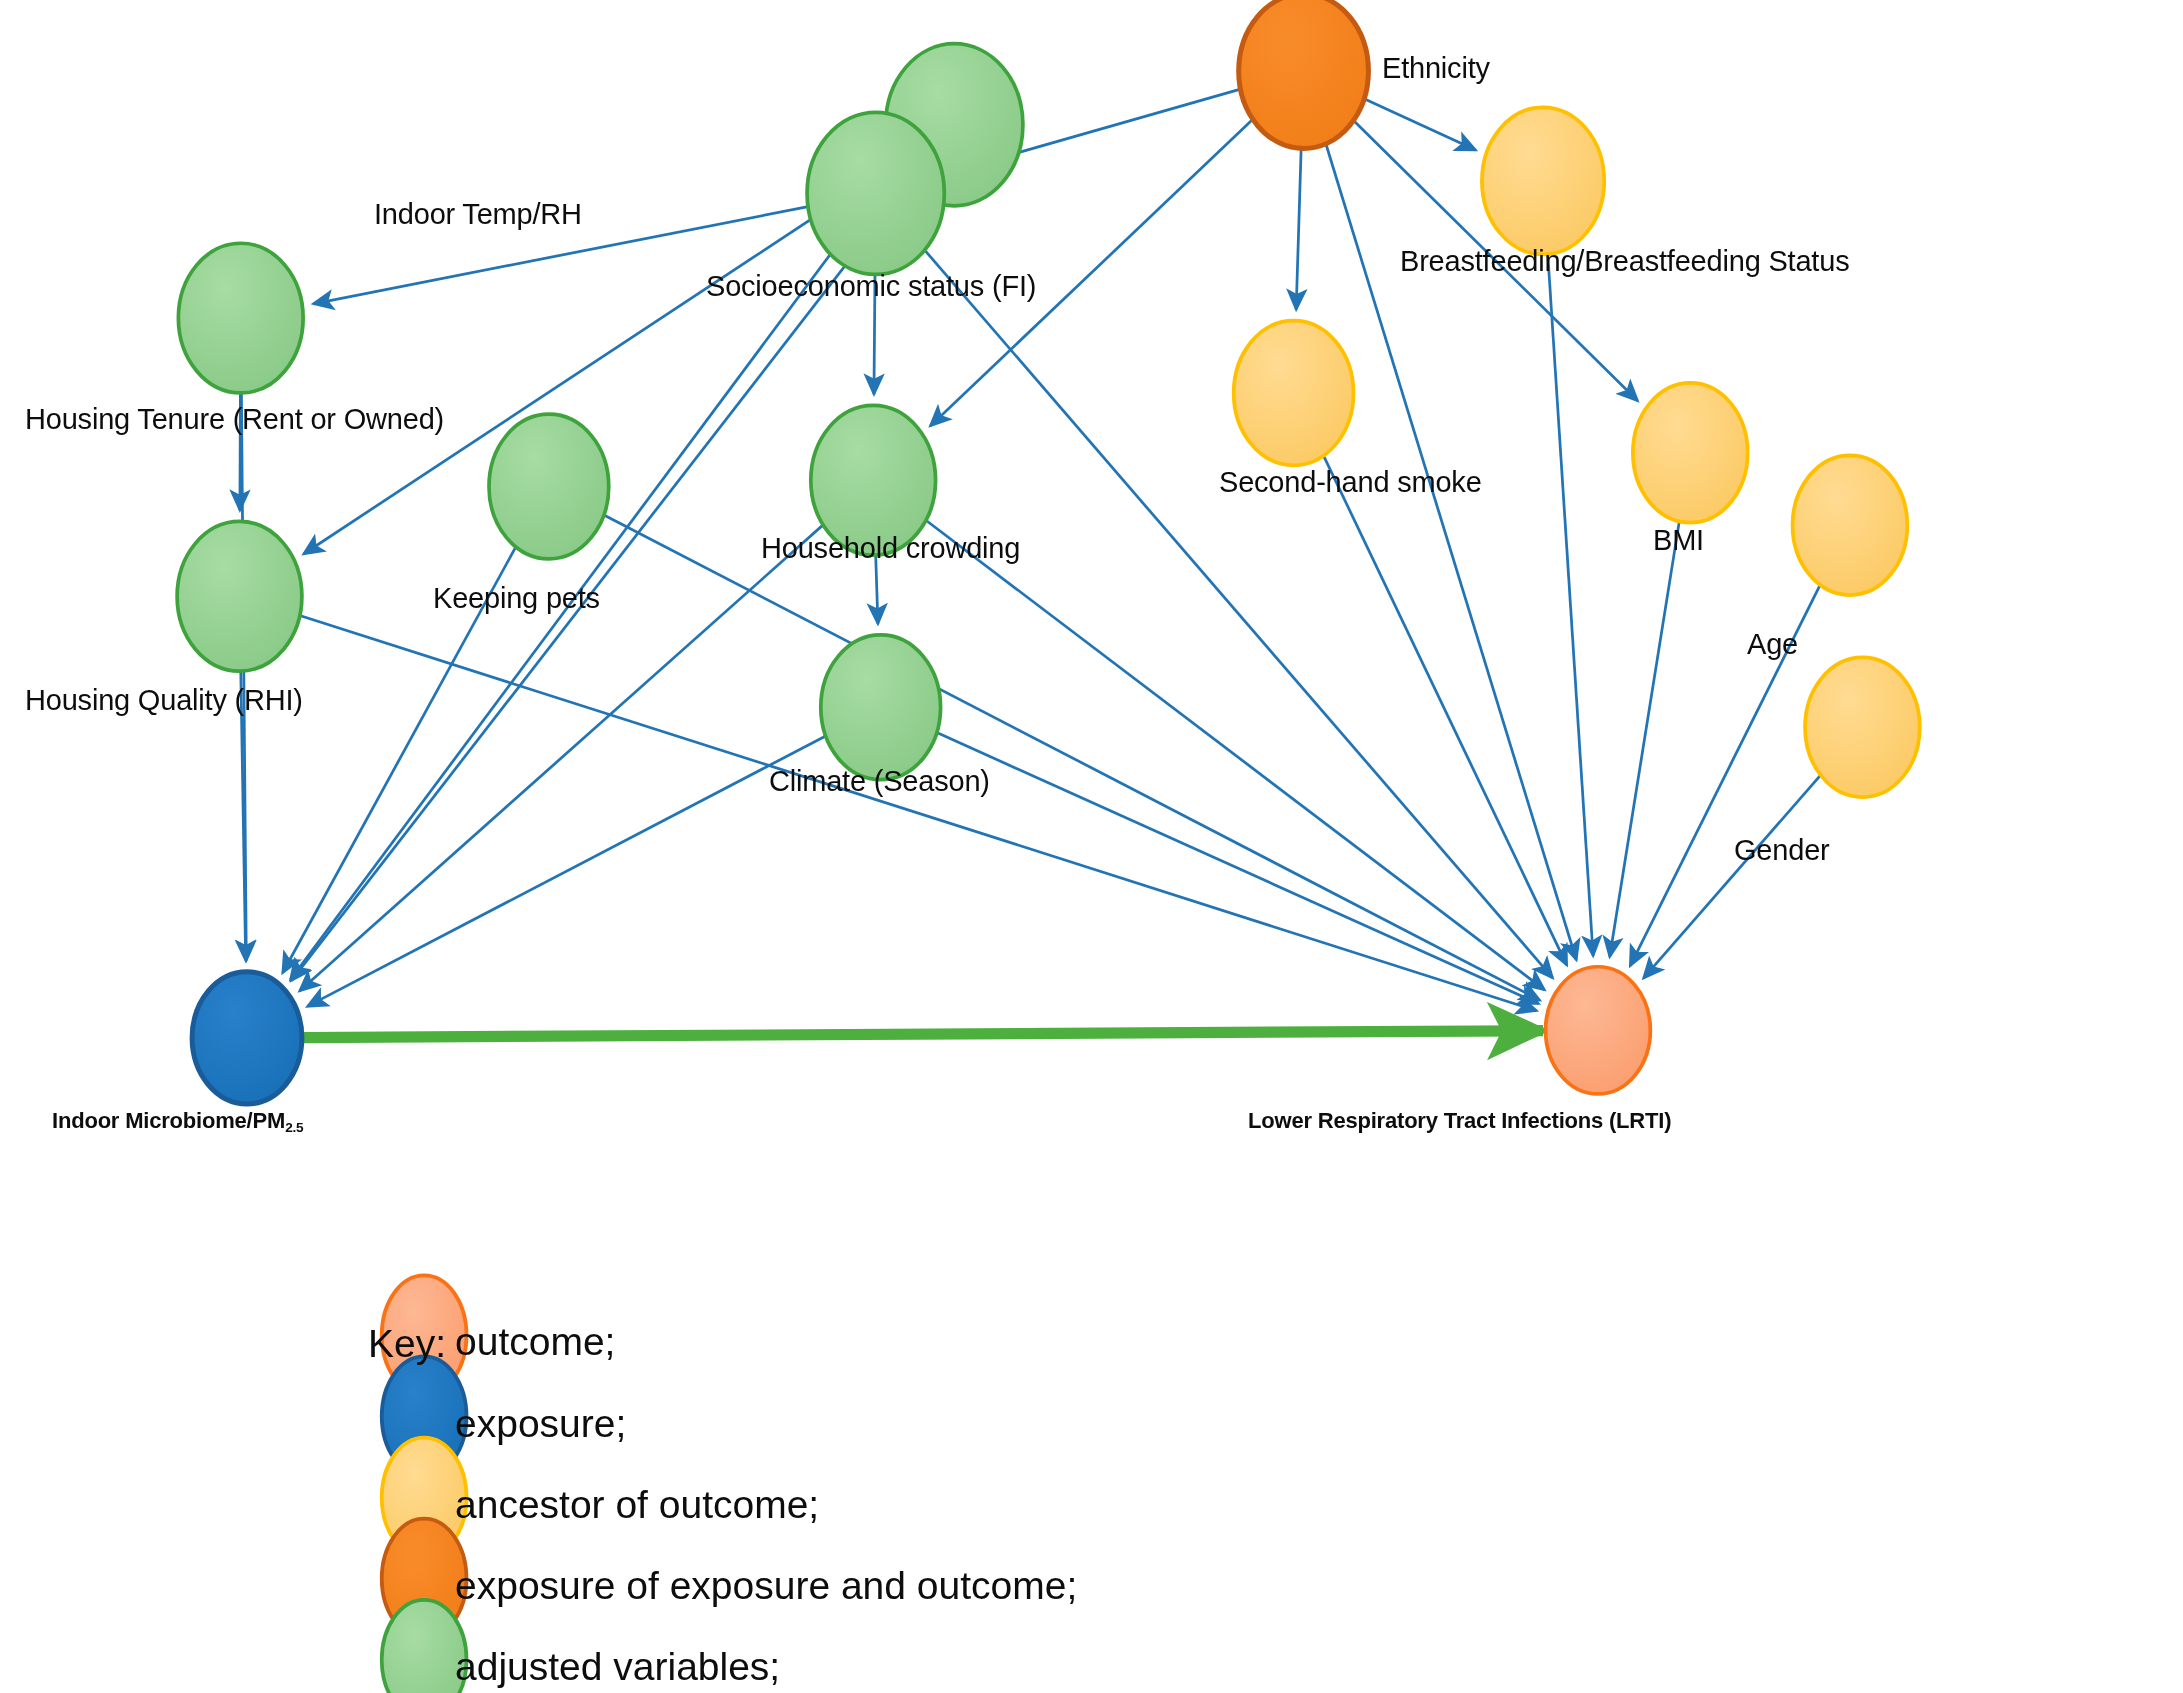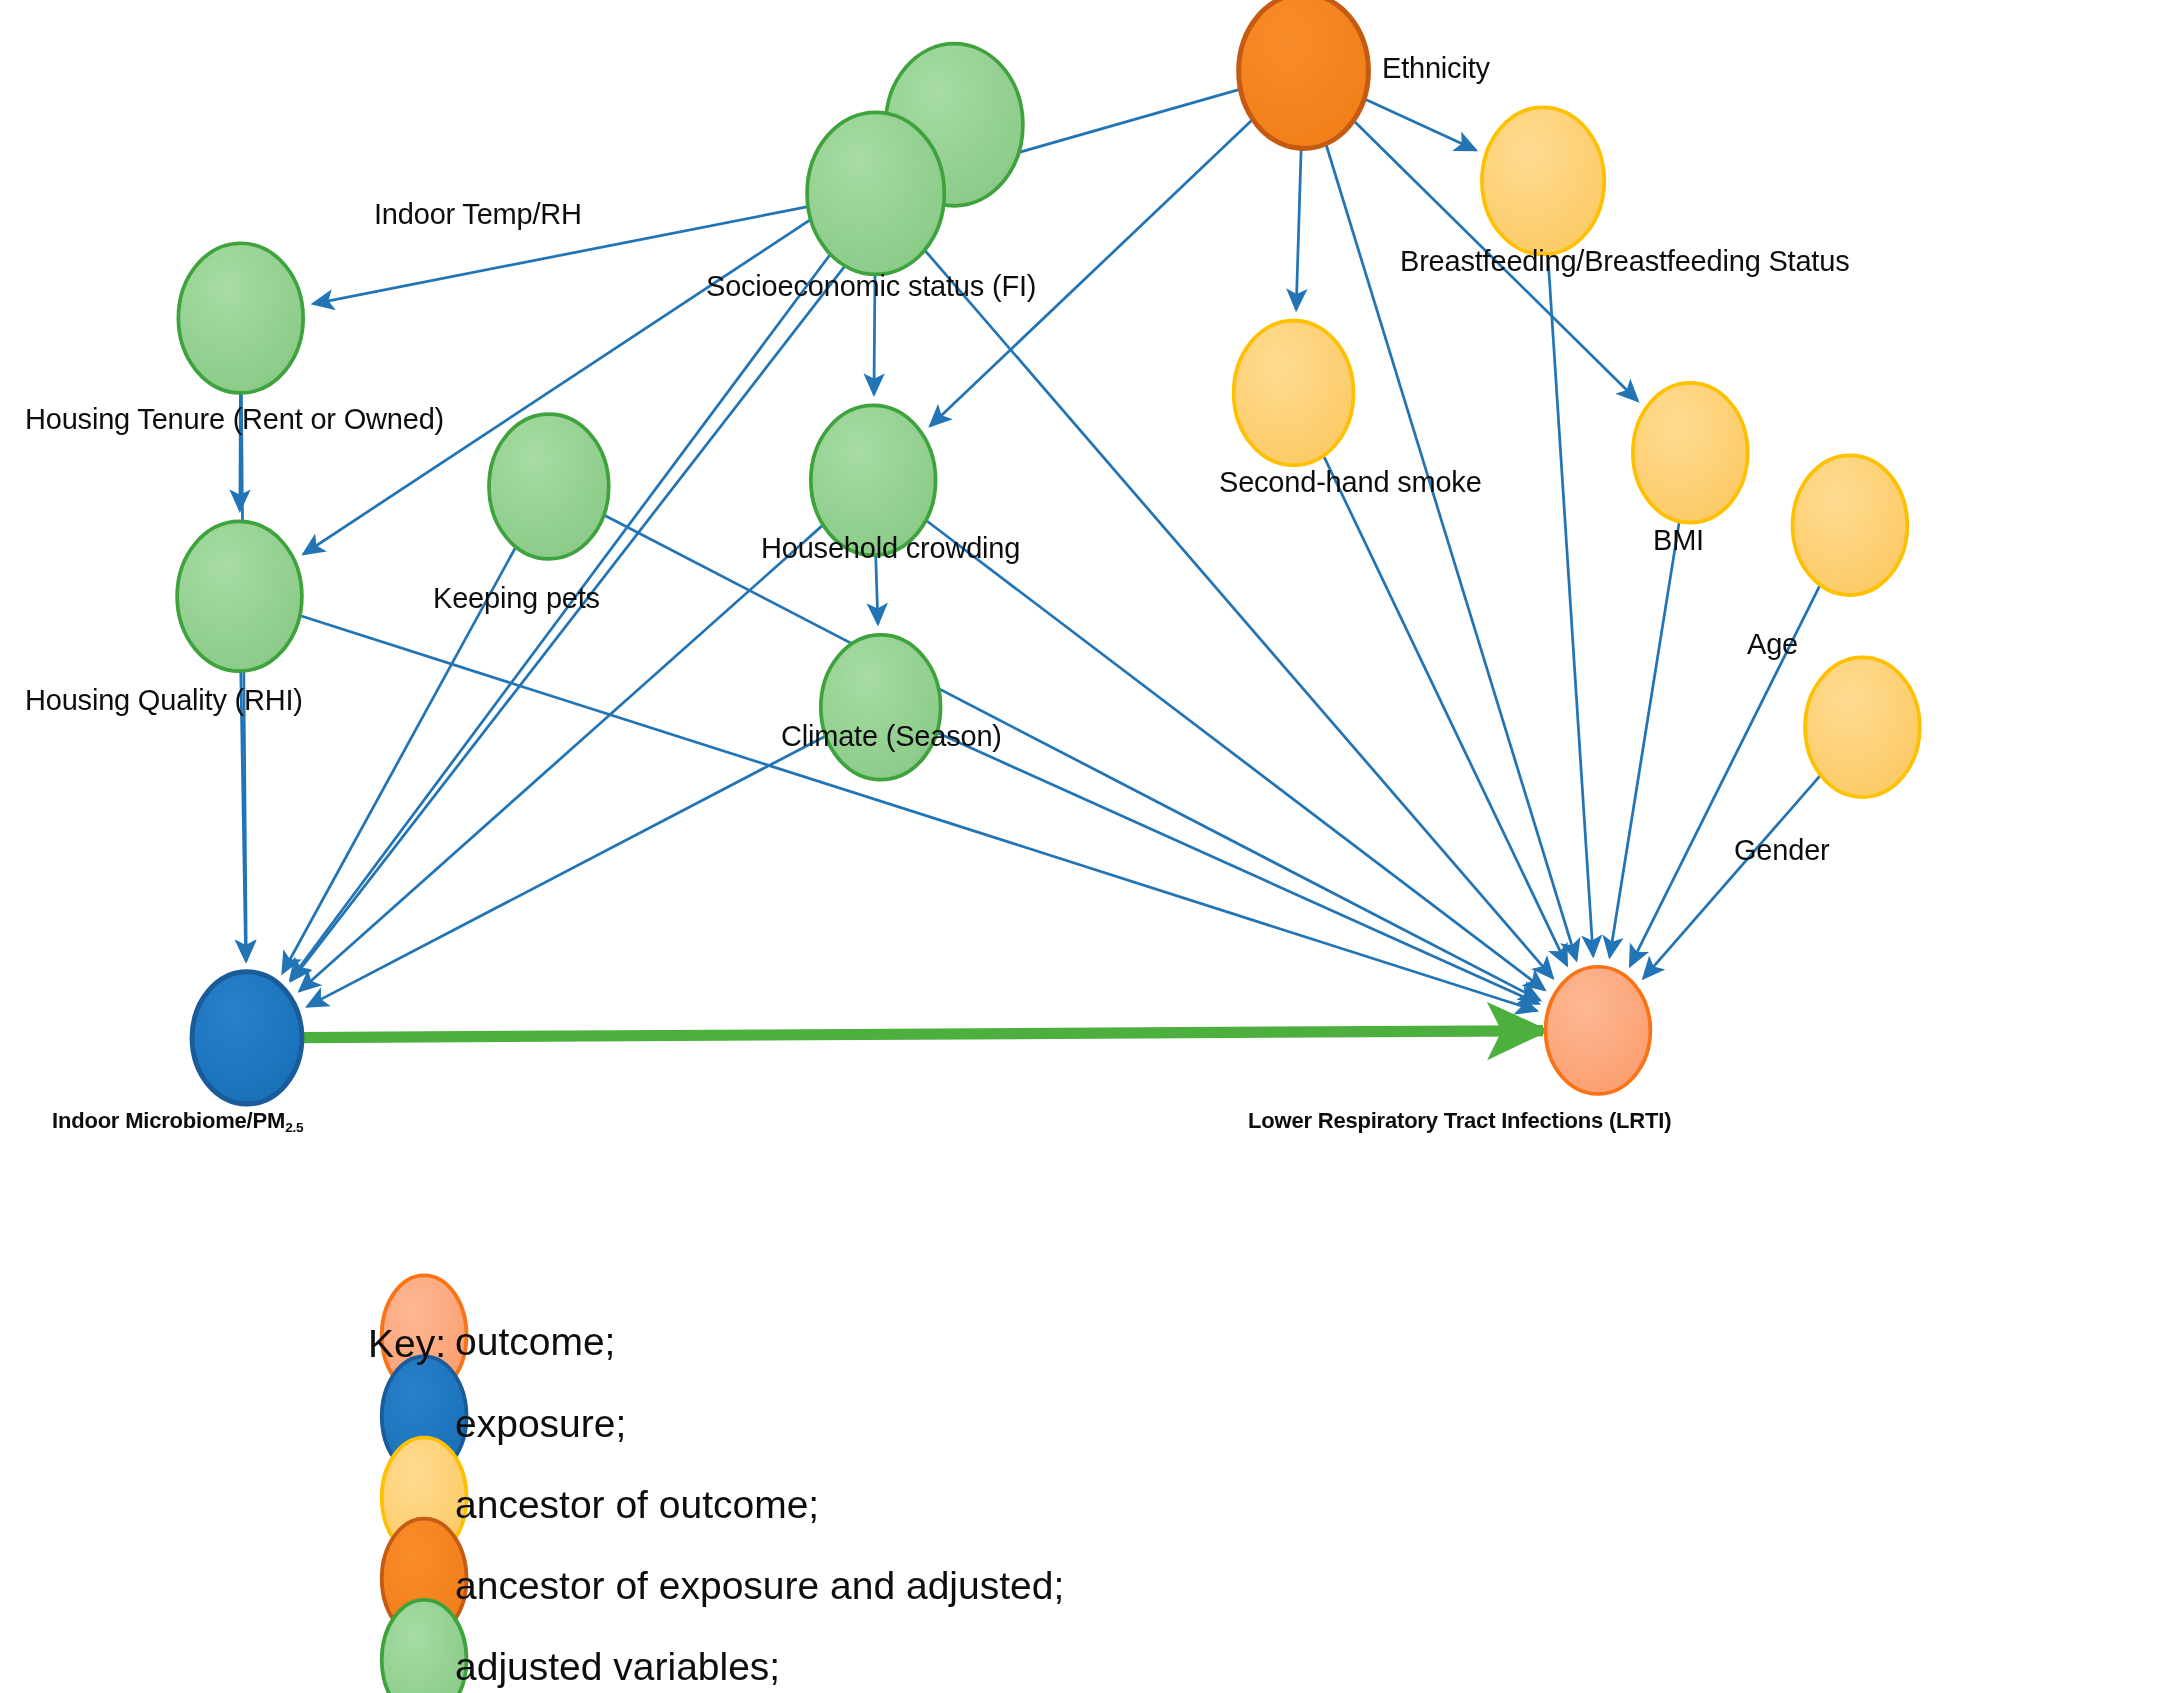--- a/index.html
+++ b/index.html
@@ -115,32 +115,32 @@
         <ellipse cx="340.00" cy="1330.49" rx="34.00" ry="48.02" fill="url(#gGreen)" stroke="#3FA33D" stroke-width="3"></ellipse>
       </g>
   </svg>
   <div id="labels">
       <div class="nlabel" style="left: 374px; top: 200px;">Indoor Temp/RH</div>
       <div class="nlabel" style="left: 25px; top: 405px;">Housing Tenure (Rent or Owned)</div>
       <div class="nlabel" style="left: 25px; top: 686px;">Housing Quality (RHI)</div>
       <div class="nlabel" style="left: 422px; top: 584px; margin-left: 11px;">Keeping pets</div>
       <div class="nlabel" style="left: 706px; top: 272px;">Socioeconomic status (FI)</div>
       <div class="nlabel" style="left: 761px; top: 534px;">Household crowding</div>
-      <div class="nlabel" style="left: 769px; top: 722px; margin-left: 12px;">Climate (Season)</div>
+      <div class="nlabel" style="left: 769px; top: 767px;">Climate (Season)</div>
       <div class="nlabel" style="left: 1382px; top: 54px;">Ethnicity</div>
       <div class="nlabel" style="left: 1400px; top: 247px;">Breastfeeding/Breastfeeding Status</div>
       <div class="nlabel" style="left: 1219px; top: 468px;">Second-hand smoke</div>
       <div class="nlabel" style="left: 1653px; top: 526px;">BMI</div>
       <div class="nlabel" style="left: 1747px; top: 630px;">Age</div>
       <div class="nlabel" style="left: 1734px; top: 836px;">Gender</div>
       <div class="nlabel bold" style="left: 52px; top: 1110px;">Indoor Microbiome/PM<sub>2.5</sub></div>
       <div class="nlabel bold" style="left: 1248px; top: 1110px;">Lower Respiratory Tract Infections (LRTI)</div>
     </div>
   <div id="keylabels">
       <div class="keylabel" style="left: 368px; top: 1324px;">Key:</div>
       <div class="keylabel" style="left: 455px; top: 1322px;">outcome;</div>
       <div class="keylabel" style="left: 455px; top: 1404px;">exposure;</div>
       <div class="keylabel" style="left: 455px; top: 1485px;">ancestor of outcome;</div>
-      <div class="keylabel" style="left: 455px; top: 1566px;">ancestor of exposure and adjusted;</div>
+      <div class="keylabel" style="left: 455px; top: 1566px;">exposure of exposure and outcome;</div>
       <div class="keylabel" style="left: 455px; top: 1647px;">adjusted variables;</div>
     </div>
 </div>
 
 
 </body></html>

